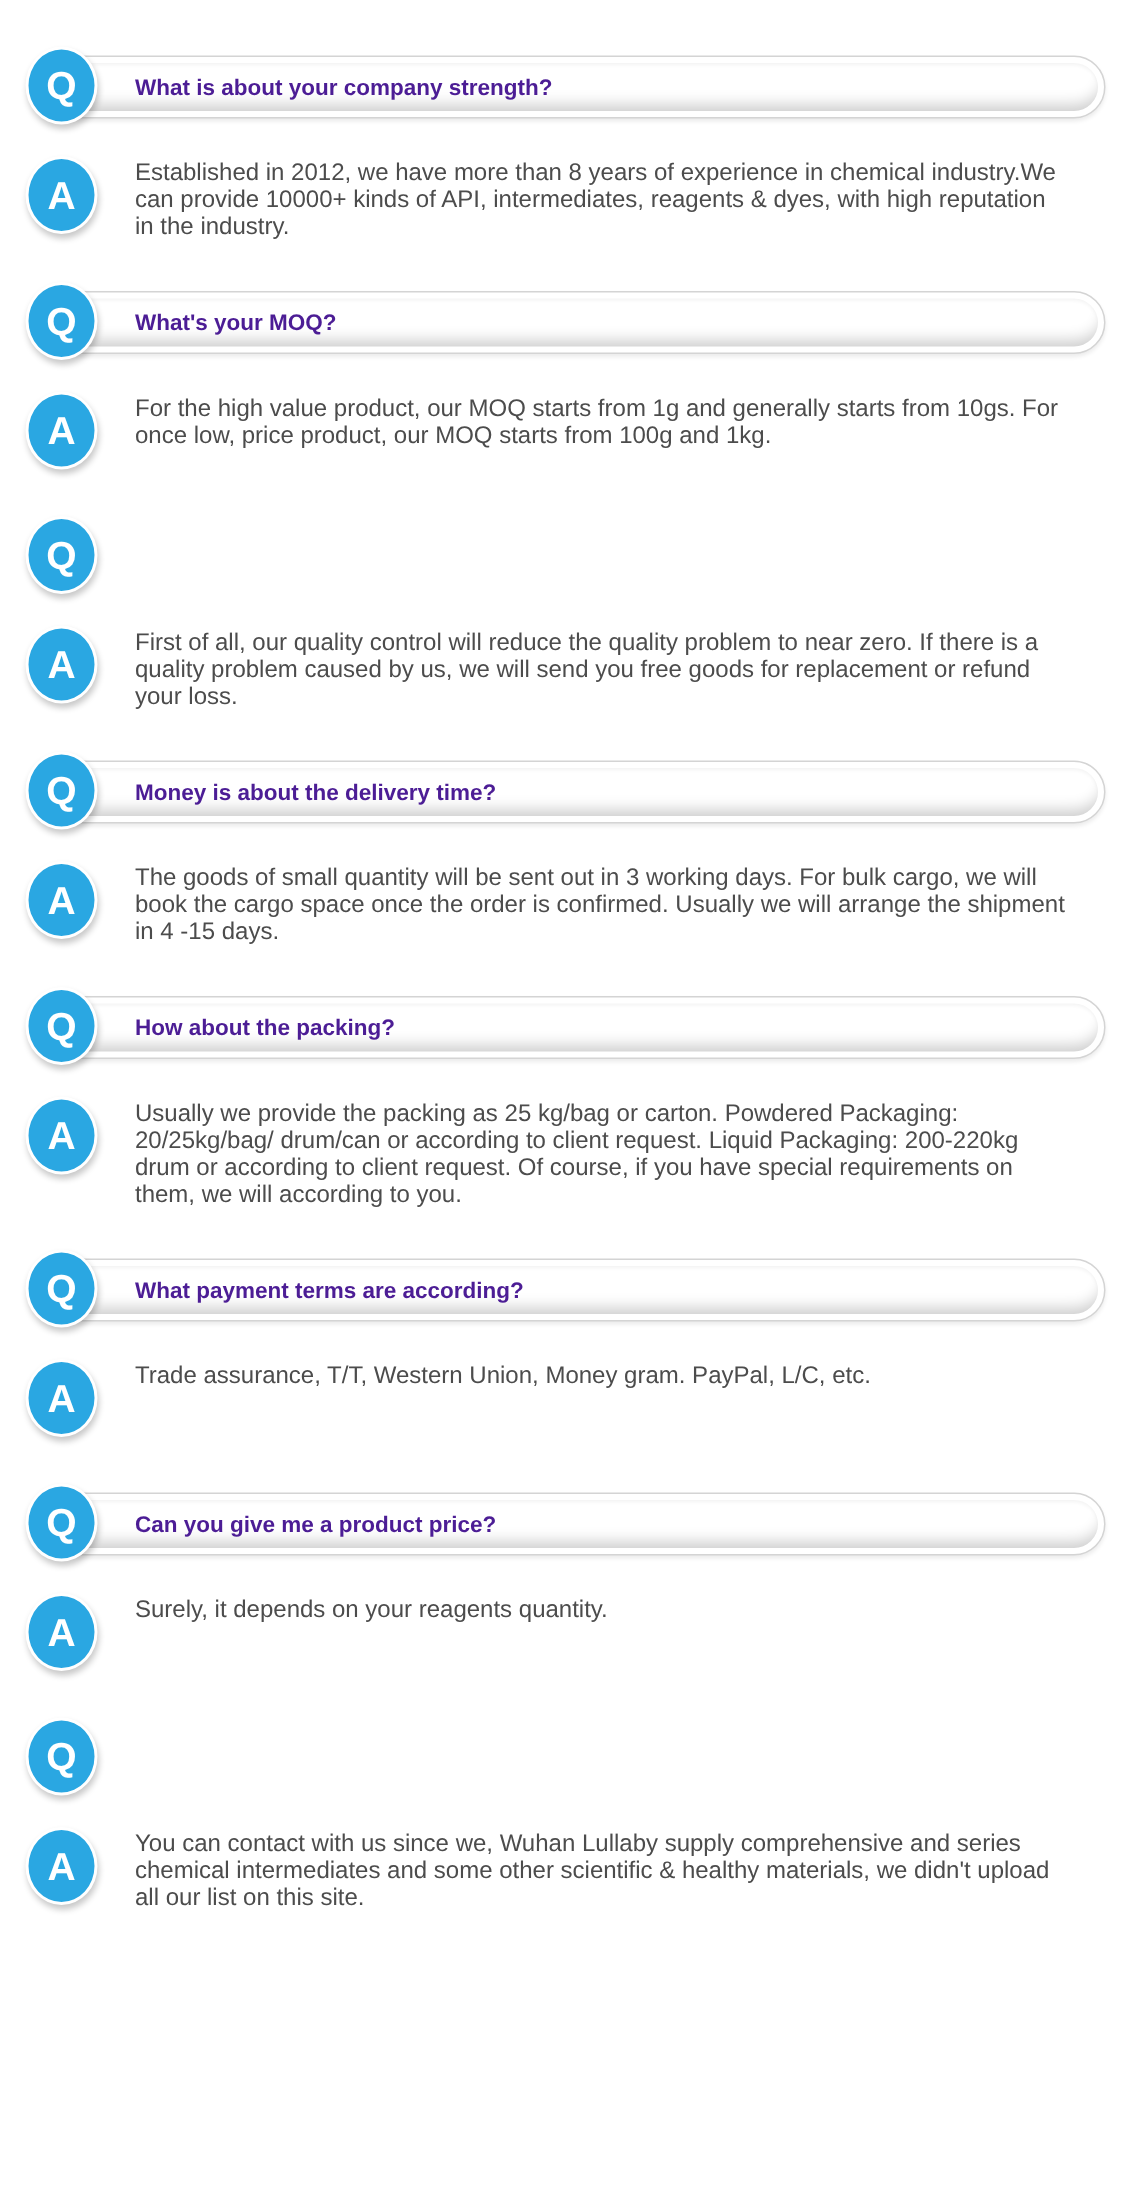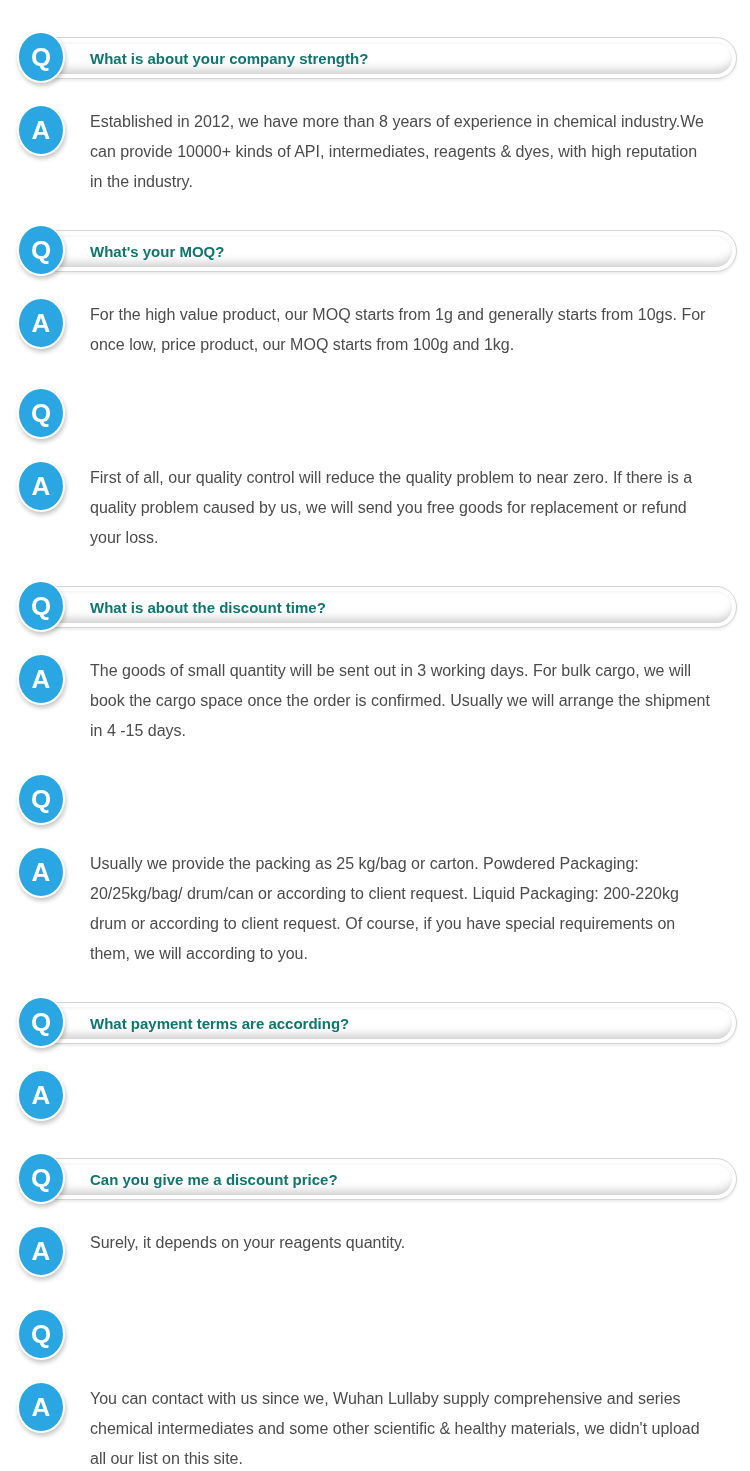--- a/index.html
+++ b/index.html
@@ -45,21 +45,21 @@
     box-shadow: inset 0 -10px 10px -6px rgba(0,0,0,0.20),
                 inset 0 2px 3px -1px rgba(0,0,0,0.06);
     display: flex;
     align-items: center;
     padding-left: 53px;
     box-sizing: border-box;
   }
   .q-text {
     font-size: 15px;
     font-weight: bold;
-    color: #0f766e;
+    color: #4c1d95;
     white-space: nowrap;
   }
   
   .badge {
     position: absolute;
     left: 5px;
     top: 1px;
     width: 48px;
     height: 52px;
     border-radius: 50%;
@@ -83,21 +83,21 @@
     min-height: 56px;
   }
   .a-row .badge {
     top: 0;
   }
   .a-text {
     margin-left: 78px;
     margin-right: 28px;
     padding-top: 3px;
     font-size: 16px;
-    line-height: 30px;
+    line-height: 18px;
     color: #4c4c4c;
   }
 </style>
 </head>
 <body style="background: rgb(255, 255, 255);">
 
 <main class="faq" id="faq-list">
   <section class="faq-item">
     <div class="q-row">
       <div class="pill">
@@ -135,60 +135,66 @@
     <div class="a-row">
       <div class="badge a-badge" style="background: rgb(42, 167, 226); color: rgb(255, 255, 255);">A</div>
       <div class="a-text">First of all, our quality control will reduce the quality problem to near zero. If there is a quality problem caused by us, we will send you free goods for replacement or refund your loss.</div>
     </div>
   </section>
 
   <section class="faq-item">
     <div class="q-row">
       <div class="pill">
         <div class="pill-inner">
-          <span class="q-text">What is about the discount time?</span>
+          <span class="q-text">Money is about the delivery time?</span>
         </div>
       </div>
       <div class="badge q-badge" style="background: rgb(42, 167, 226); color: rgb(255, 255, 255);">Q</div>
     </div>
     <div class="a-row">
       <div class="badge a-badge" style="background: rgb(42, 167, 226); color: rgb(255, 255, 255);">A</div>
       <div class="a-text">The goods of small quantity will be sent out in 3 working days. For bulk cargo, we will book the cargo space once the order is confirmed. Usually we will arrange the shipment in 4 -15 days.</div>
     </div>
   </section>
 
   <section class="faq-item">
     <div class="q-row">
+      <div class="pill">
+        <div class="pill-inner">
+          <span class="q-text">How about the packing?</span>
+        </div>
+      </div>
       <div class="badge q-badge" style="background: rgb(42, 167, 226); color: rgb(255, 255, 255);">Q</div>
     </div>
     <div class="a-row">
       <div class="badge a-badge" style="background: rgb(42, 167, 226); color: rgb(255, 255, 255);">A</div>
       <div class="a-text">Usually we provide the packing as 25 kg/bag or carton. Powdered Packaging: 20/25kg/bag/ drum/can or according to client request. Liquid Packaging: 200-220kg drum or according to client request. Of course, if you have special requirements on them, we will according to you.</div>
     </div>
   </section>
 
   <section class="faq-item">
     <div class="q-row">
       <div class="pill">
         <div class="pill-inner">
           <span class="q-text">What payment terms are according?</span>
         </div>
       </div>
       <div class="badge q-badge" style="background: rgb(42, 167, 226); color: rgb(255, 255, 255);">Q</div>
     </div>
     <div class="a-row">
       <div class="badge a-badge" style="background: rgb(42, 167, 226); color: rgb(255, 255, 255);">A</div>
-    </div>
-  </section>
-
-  <section class="faq-item">
-    <div class="q-row">
-      <div class="pill">
-        <div class="pill-inner">
-          <span class="q-text">Can you give me a discount price?</span>
+      <div class="a-text">Trade assurance, T/T, Western Union, Money gram. PayPal, L/C, etc.</div>
+    </div>
+  </section>
+
+  <section class="faq-item">
+    <div class="q-row">
+      <div class="pill">
+        <div class="pill-inner">
+          <span class="q-text">Can you give me a product price?</span>
         </div>
       </div>
       <div class="badge q-badge" style="background: rgb(42, 167, 226); color: rgb(255, 255, 255);">Q</div>
     </div>
     <div class="a-row">
       <div class="badge a-badge" style="background: rgb(42, 167, 226); color: rgb(255, 255, 255);">A</div>
       <div class="a-text">Surely, it depends on your reagents quantity.</div>
     </div>
   </section>
 

